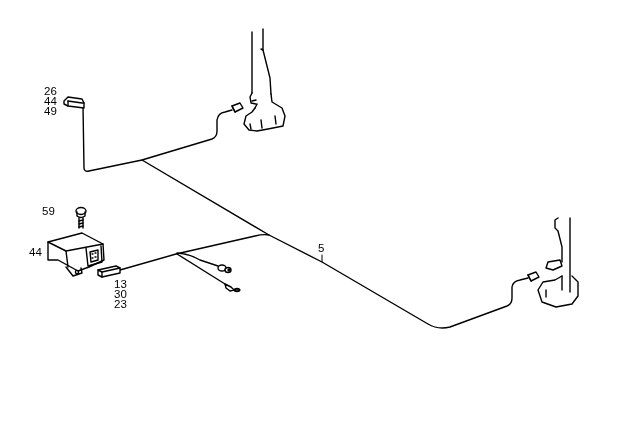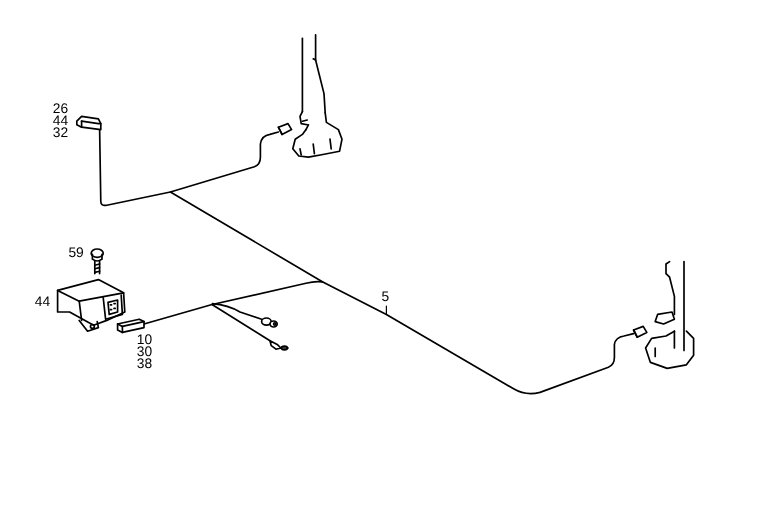--- a/index.html
+++ b/index.html
@@ -126,27 +126,27 @@
     <g>
       <path d="M225 284 L231 287 L234 290 L230 291 L226 288 Z" fill="#fff"></path>
       <path d="M234 290 L240 290"></path>
       <ellipse cx="237" cy="290" rx="2.5" ry="1.5"></ellipse>
     </g>
   </svg>
 
   <div class="callout callout-stack" style="left:44px; top:86px;">
     <span>26</span>
     <span>44</span>
-    <span>32</span>
+    <span>49</span>
   </div>
 
-  <div class="callout" style="left:57px; top:206px;">59</div>
+  <div class="callout" style="left:42px; top:206px;">59</div>
 
   <div class="callout" style="left:29px; top:247px;text-align:center;">44</div>
 
   <div class="callout callout-stack" style="left:114px; top:279px;">
-    <span>10</span>
+    <span>13</span>
     <span>30</span>
-    <span>38</span>
+    <span>23</span>
   </div>
 
   <div class="callout" style="left:318px; top:243px;">5</div>
 </div>
 
 </body></html>

